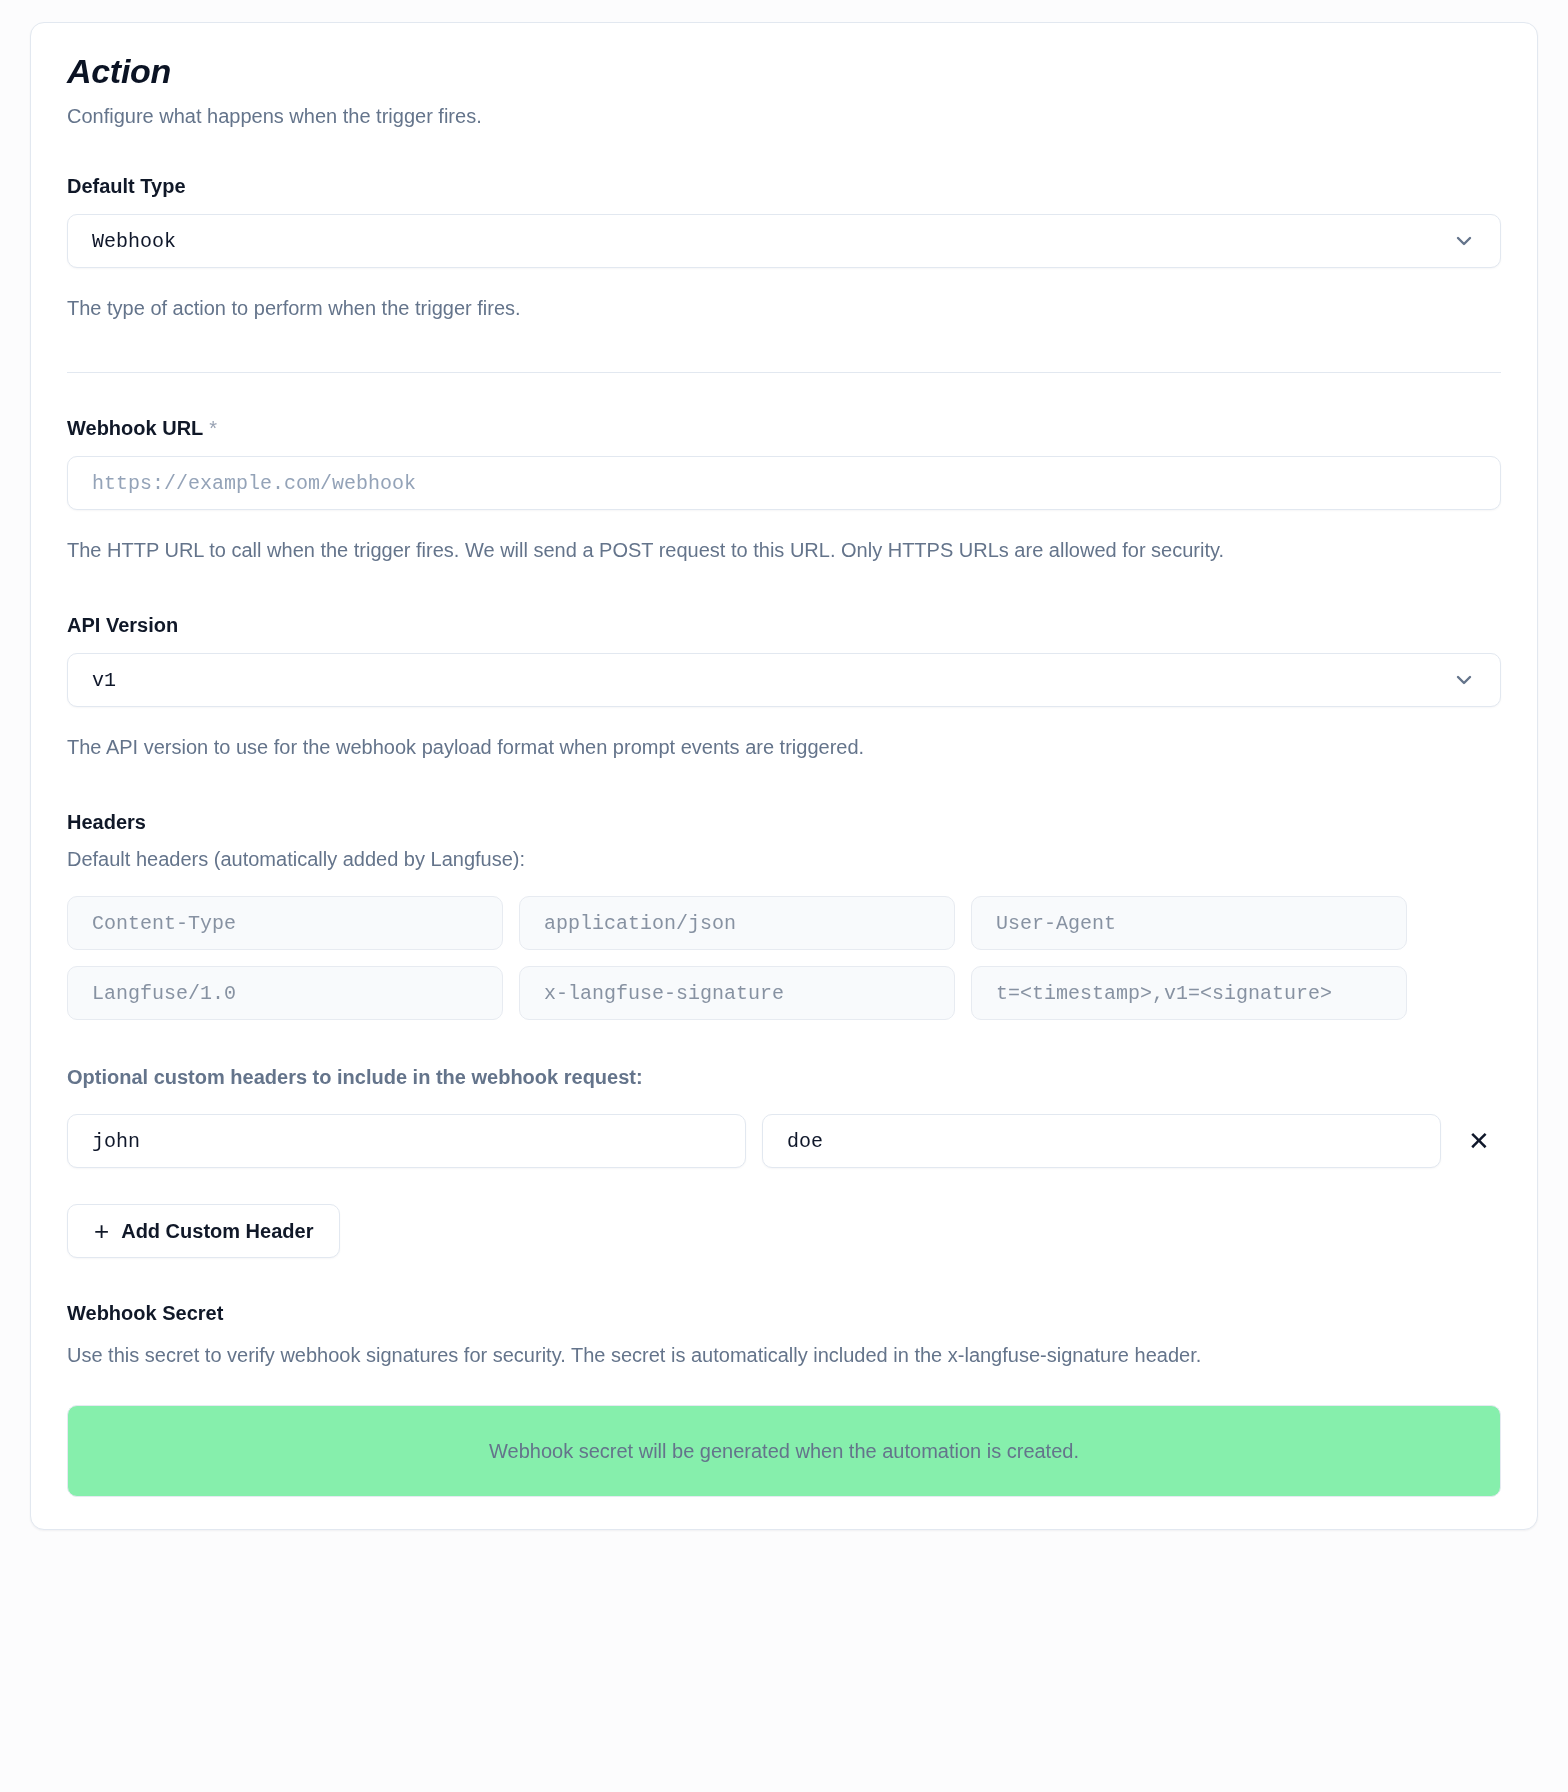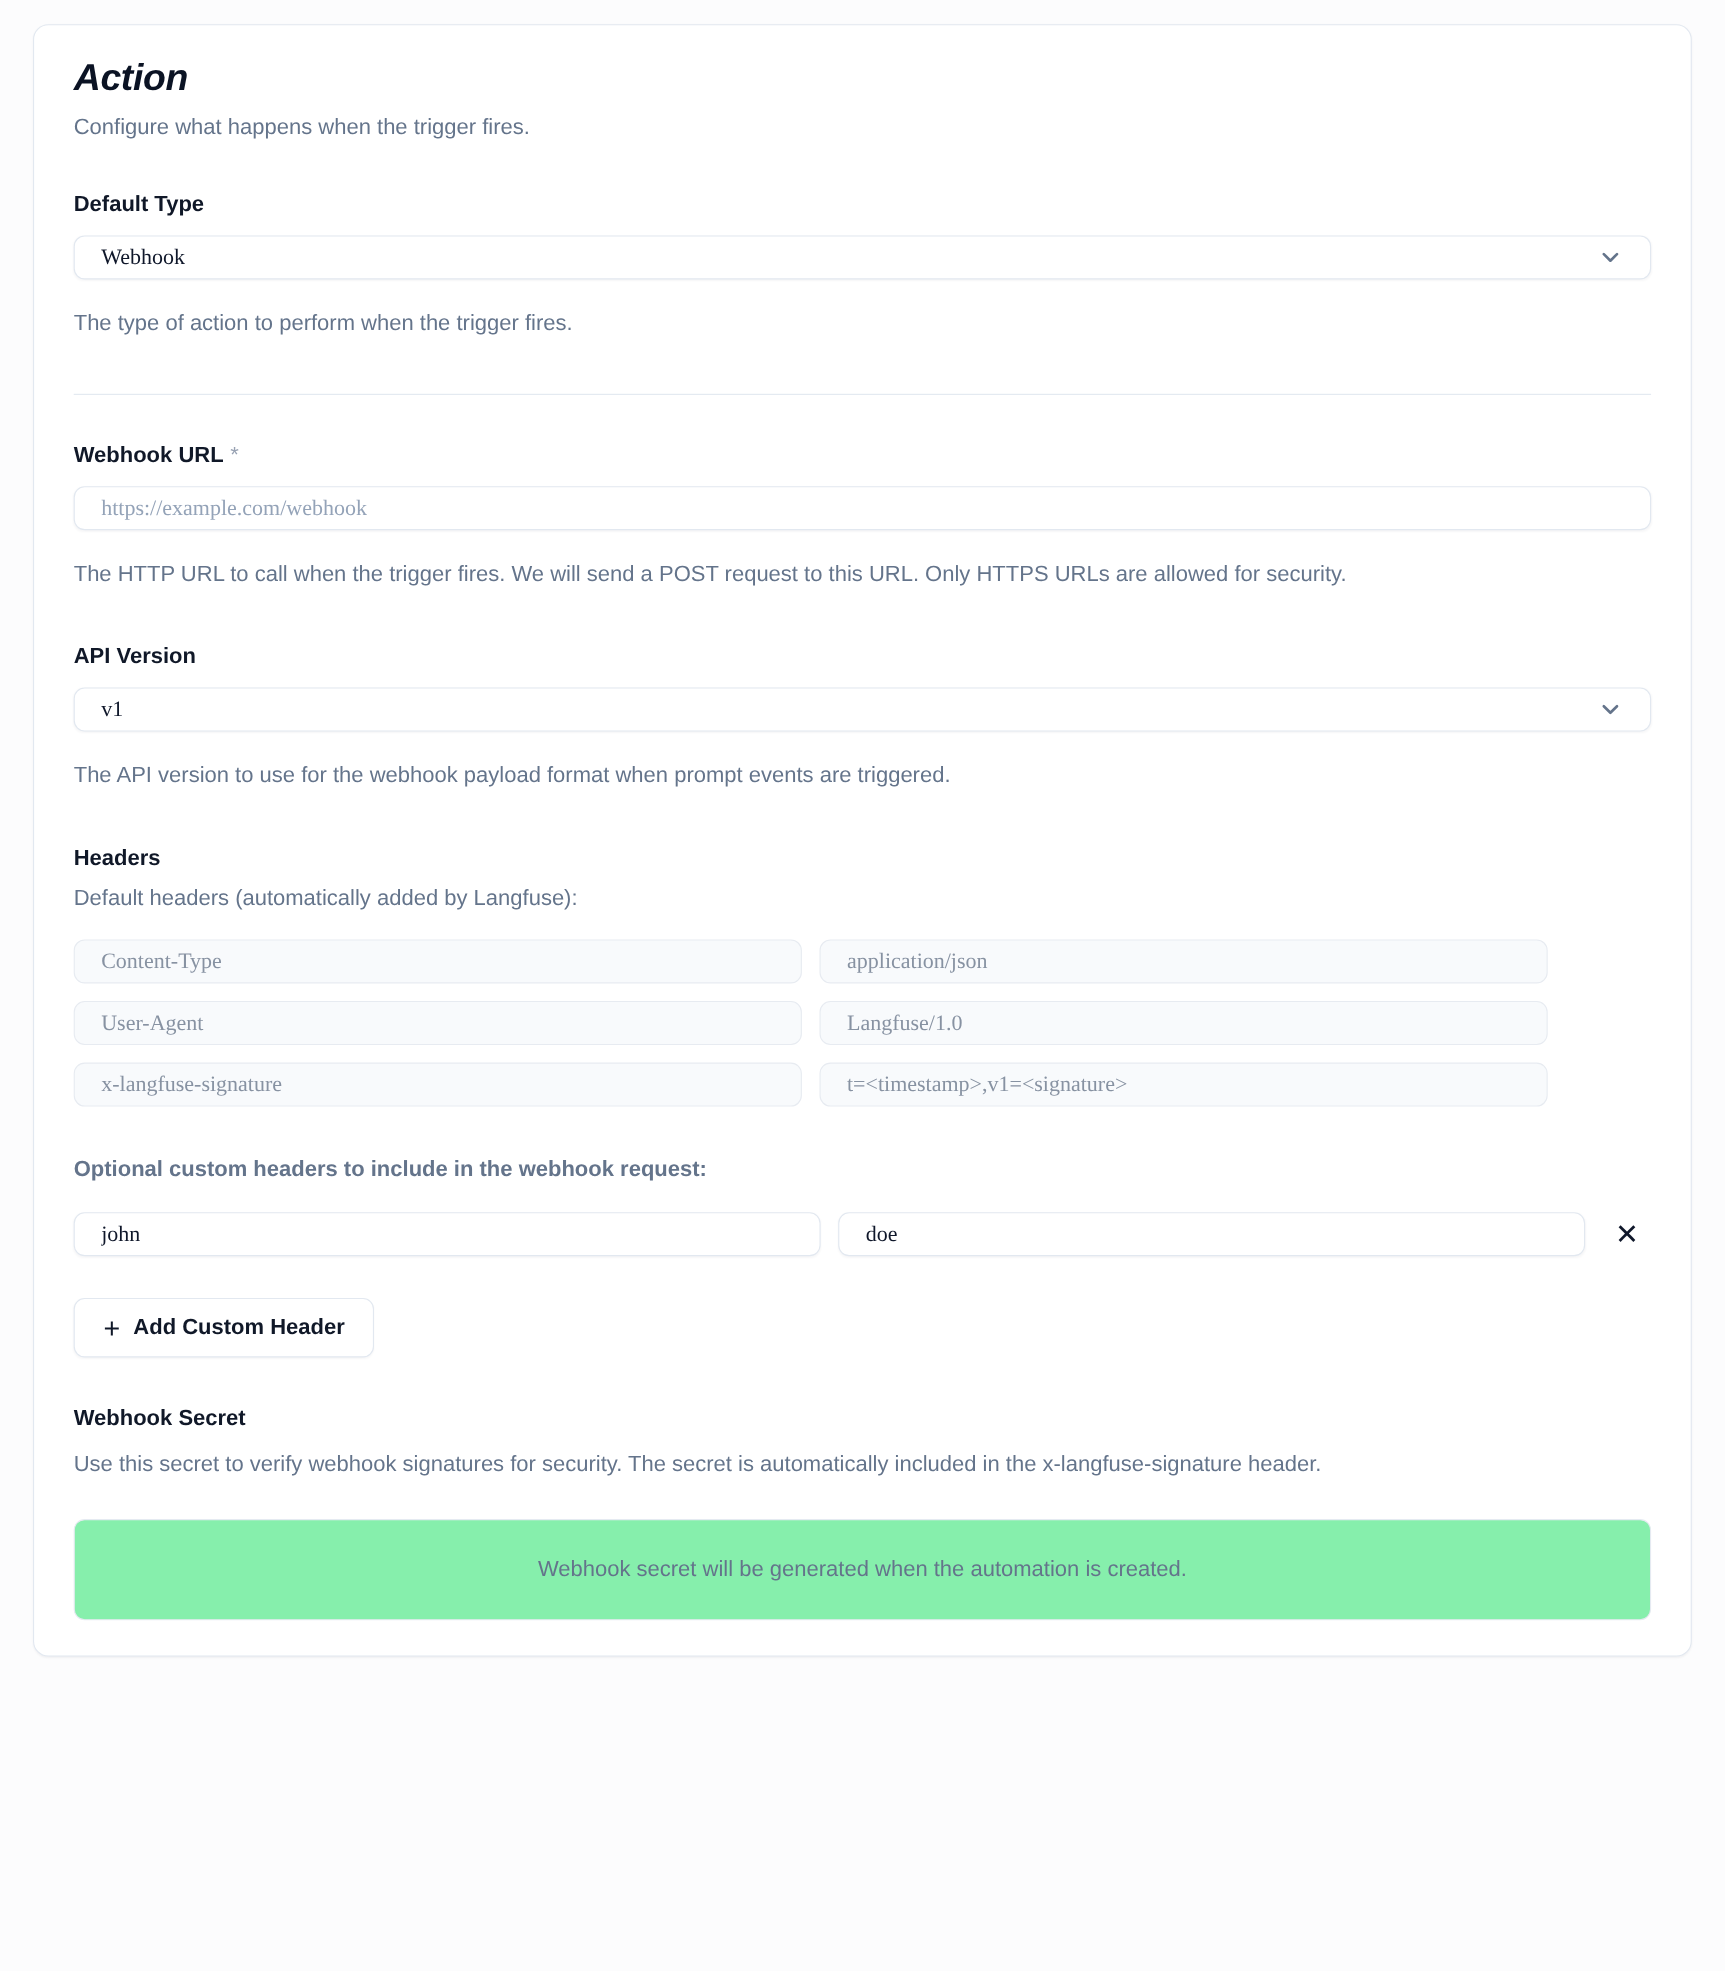--- a/index.html
+++ b/index.html
@@ -33,26 +33,26 @@
   .field-label {
     display: block;
     font-weight: 700;
     font-size: 20px;
     color: #101828;
     margin-bottom: 16px;
   }
   .req { color: #98a2b3; font-weight: 500; margin-left: 6px; }
   .control {
     width: 100%;
-    height: 40px;
+    height: 54px;
     border: 1px solid #e2e8f0;
     border-radius: 10px;
     background: #ffffff;
     box-shadow: 0 1px 2px rgba(15,23,42,.04);
-    font-family: Liberation Serif, serif;
+    font-family: Liberation Mono, monospace;
     font-size: 20px;
     color: #0f172a;
     padding: 0 24px;
     outline: none;
   }
   input.control::placeholder { color: #94a3b8; }
   .select {
     display: flex;
     align-items: center;
     justify-content: space-between;
@@ -62,21 +62,21 @@
   .help { margin-top: 20px; line-height: 40px; }
   .divider {
     border: none;
     border-top: 1px solid #e2e8f0;
     margin-top: 44px;
   }
   .intro { line-height: 30px; margin-bottom: 22px; }
   .hdr-label { margin-bottom: 10px; }
   .hdr-grid {
     display: grid;
-    grid-template-columns: 1fr 1fr;
+    grid-template-columns: 1fr 1fr 1fr;
     column-gap: 16px;
     row-gap: 16px;
   }
   .hdr-grid.defaults { padding-right: 94px; }
   .hdr-grid.custom { grid-template-columns: 1fr 1fr 44px; align-items: center; margin-top: 0; }
   .control.readonly {
     background: #f8fafc;
     color: #8792a2;
     border-color: #e7ebf1;
     box-shadow: none;

